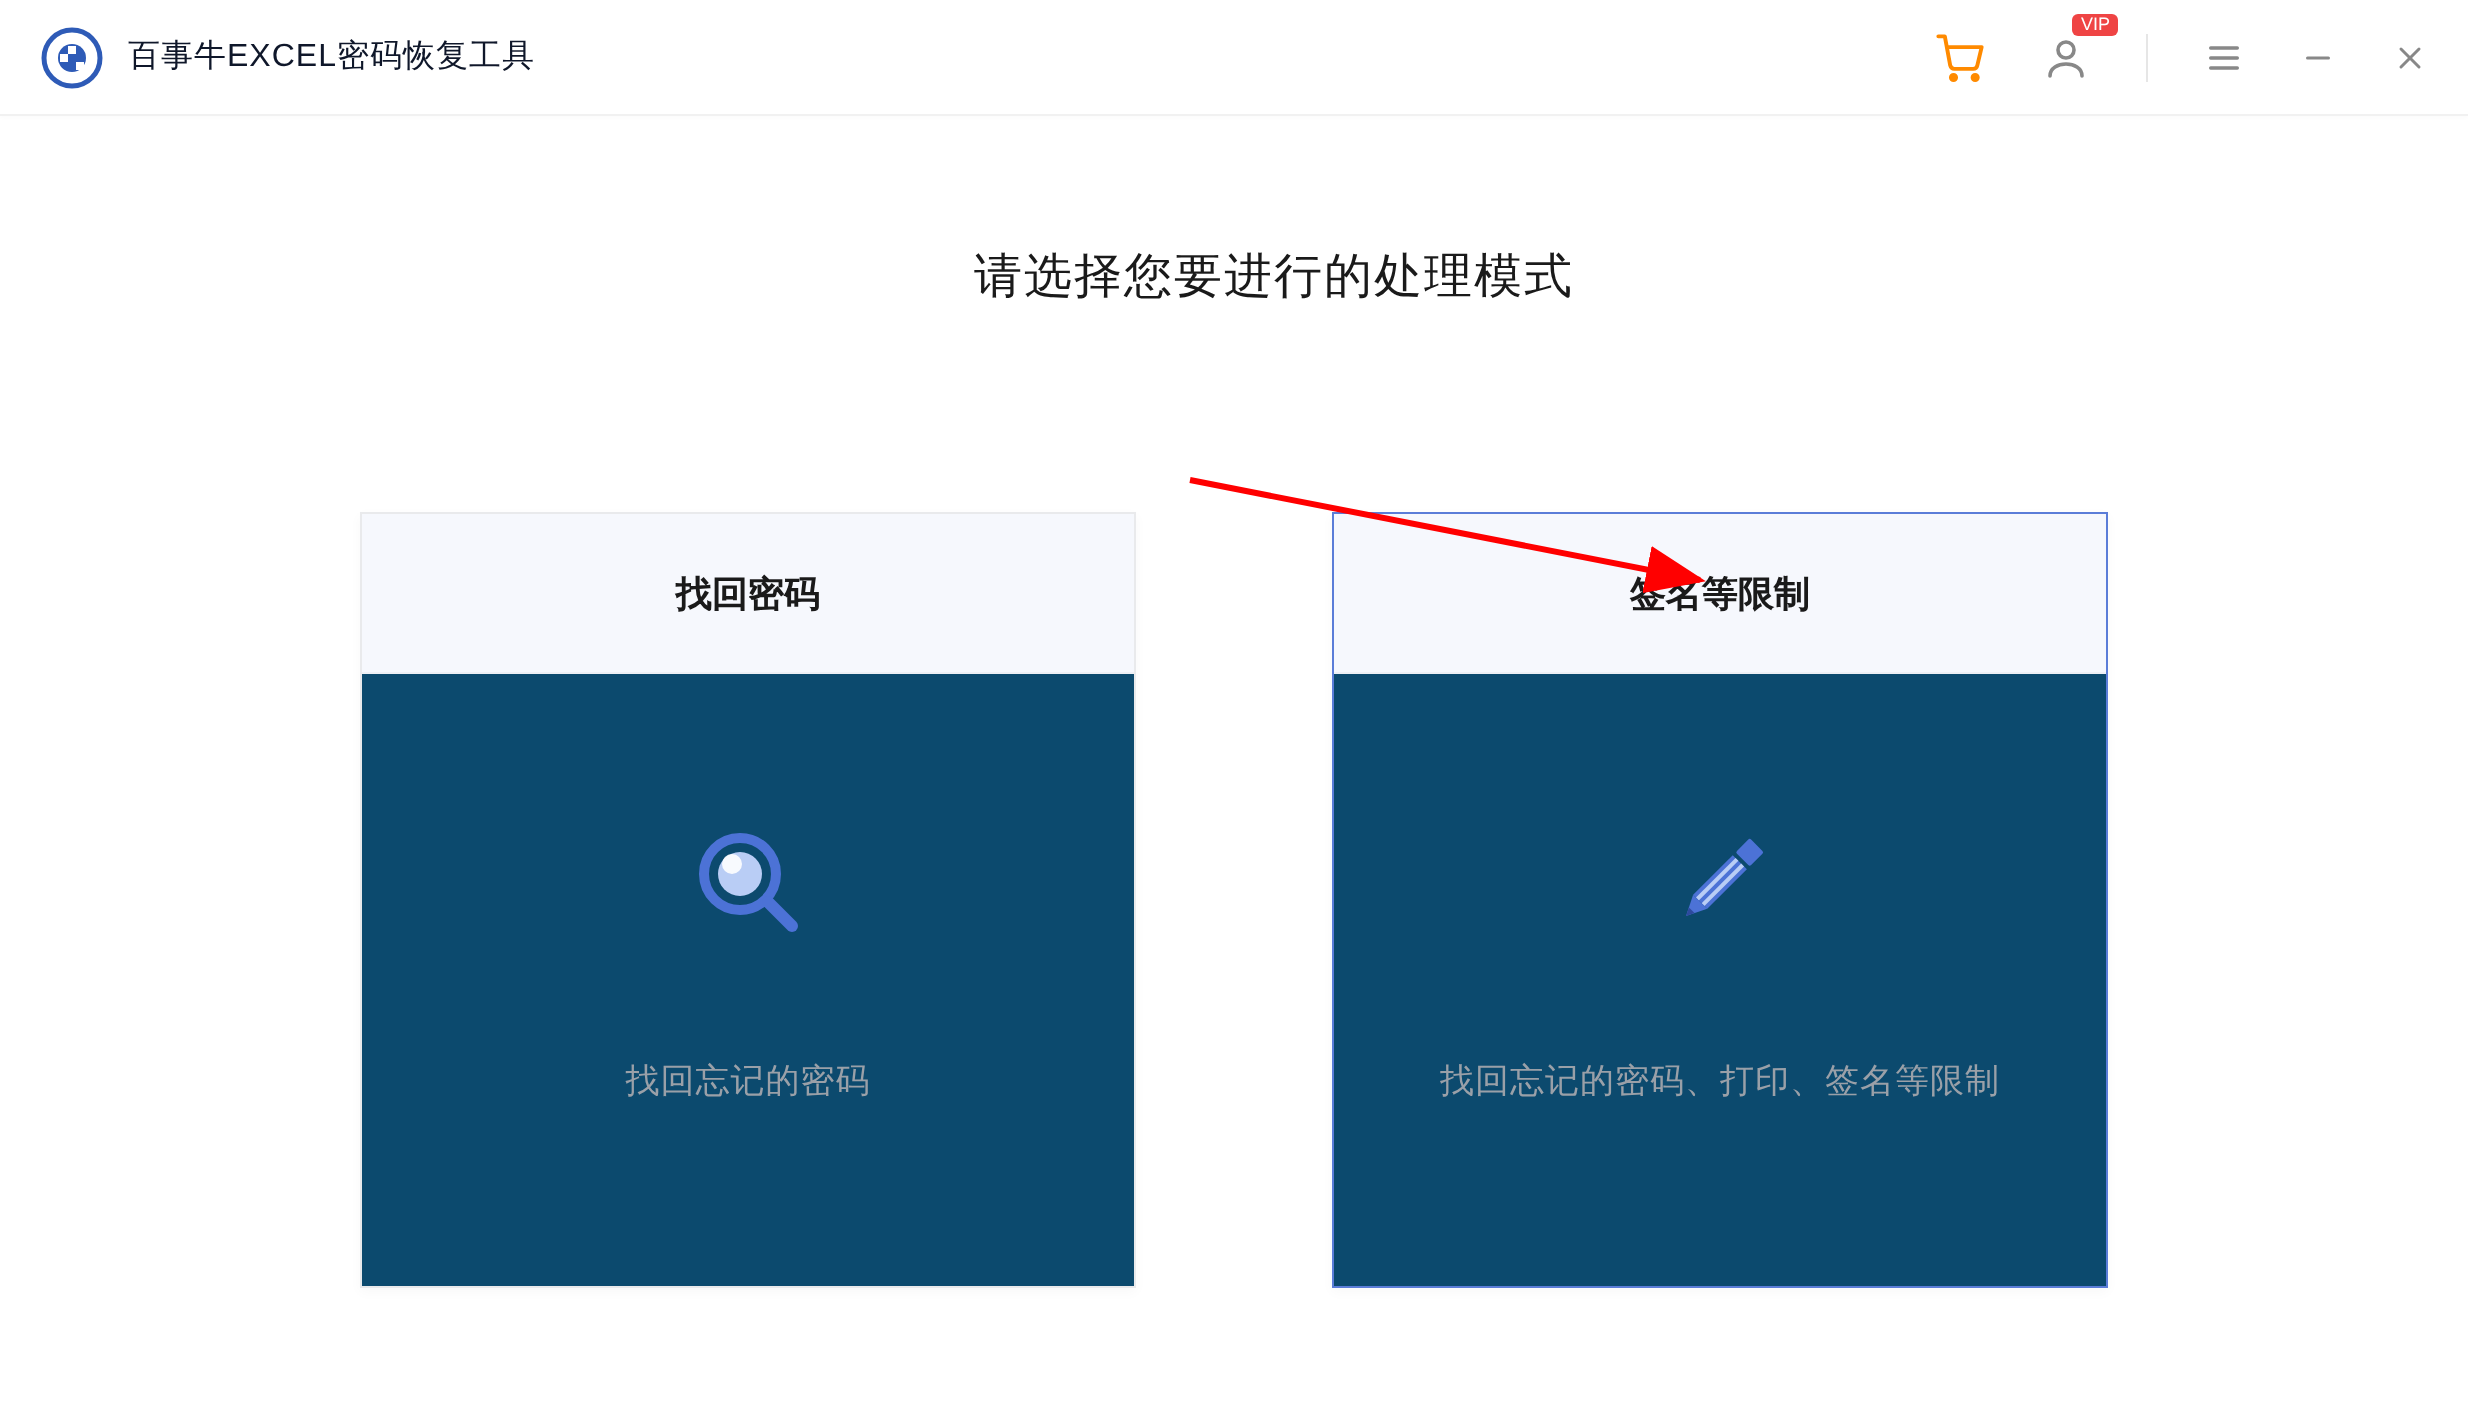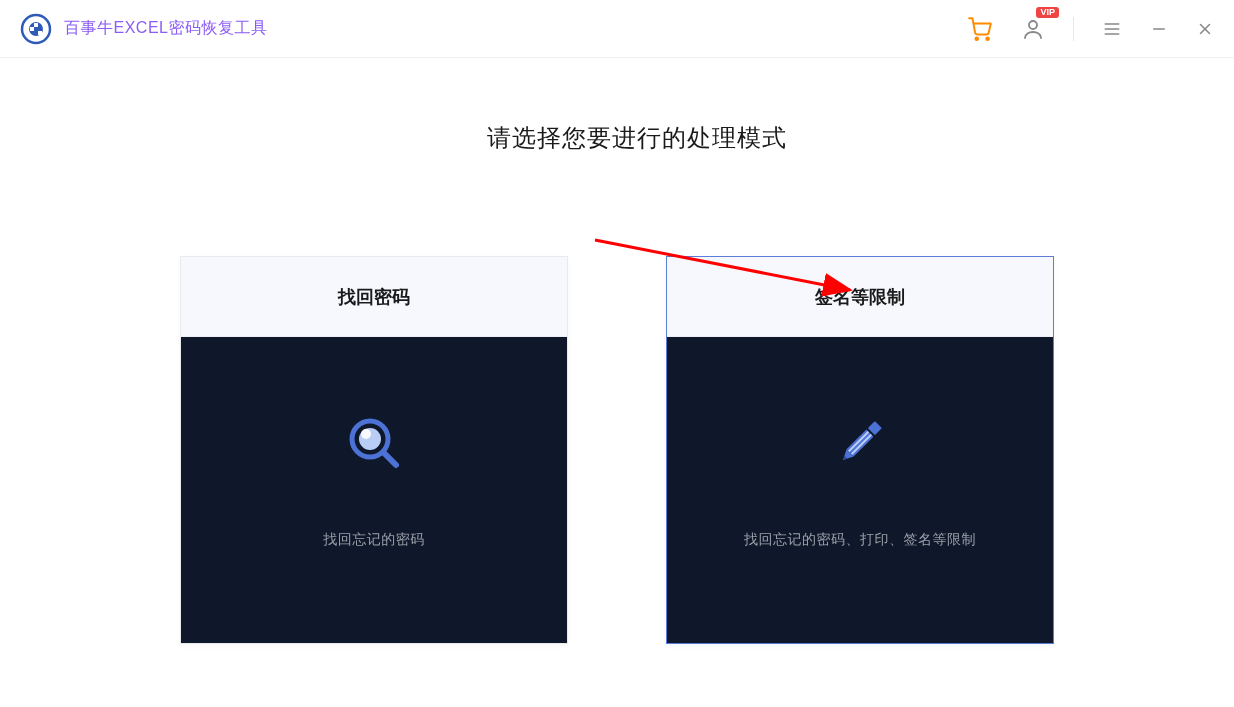--- a/index.html
+++ b/index.html
@@ -31,21 +31,21 @@
     }
     .app-logo {
       width: 32px;
       height: 32px;
       display: flex;
       align-items: center;
       justify-content: center;
     }
     .app-title {
       font-size: 16px;
-      color: #8b5cf6;
+      color: #0f172a;
       letter-spacing: 0.5px;
     }
     .titlebar-right {
       display: flex;
       align-items: center;
       gap: 20px;
     }
     .icon-btn {
       display: flex;
       align-items: center;
@@ -58,21 +58,21 @@
       display: flex;
       align-items: center;
     }
     .vip-badge {
       position: absolute;
       top: -6px;
       right: -10px;
       background: #ef4444;
       color: #ffffff;
       font-size: 9px;
-      font-weight: bold;
+      font-weight: normal;
       padding: 1px 4px;
       border-radius: 3px;
       line-height: 1;
     }
     .sep {
       width: 1px;
       height: 24px;
       background: #e6e6e6;
       margin: 0 4px;
     }
@@ -94,21 +94,21 @@
       margin-top: 102px;
     }
     .card {
       width: 388px;
       height: 388px;
       border: 1px solid #e9eaec;
       box-shadow: 0 2px 6px rgba(0,0,0,0.03);
       cursor: pointer;
       display: flex;
       flex-direction: column;
-      background: #0f172a;
+      background: #0c4a6e;
       justify-content: center;
     }
     .card.selected {
       border: 1.5px solid #5b7dd8;
     }
     .card-header {
       height: 80px;
       background: #f6f8fd;
       display: flex;
       align-items: center;
@@ -128,21 +128,21 @@
     }
     .card-icon {
       width: 64px;
       height: 64px;
       display: flex;
       align-items: center;
       justify-content: center;
       margin-top: -20px;
     }
     .card-desc {
-      font-size: 14px;
+      font-size: 17px;
       color: #9aa0a8;
       letter-spacing: 0.5px;
     }
     .arrow-overlay {
       position: absolute;
       left: 590px;
       top: 235px;
       width: 280px;
       height: 70px;
       pointer-events: none;

